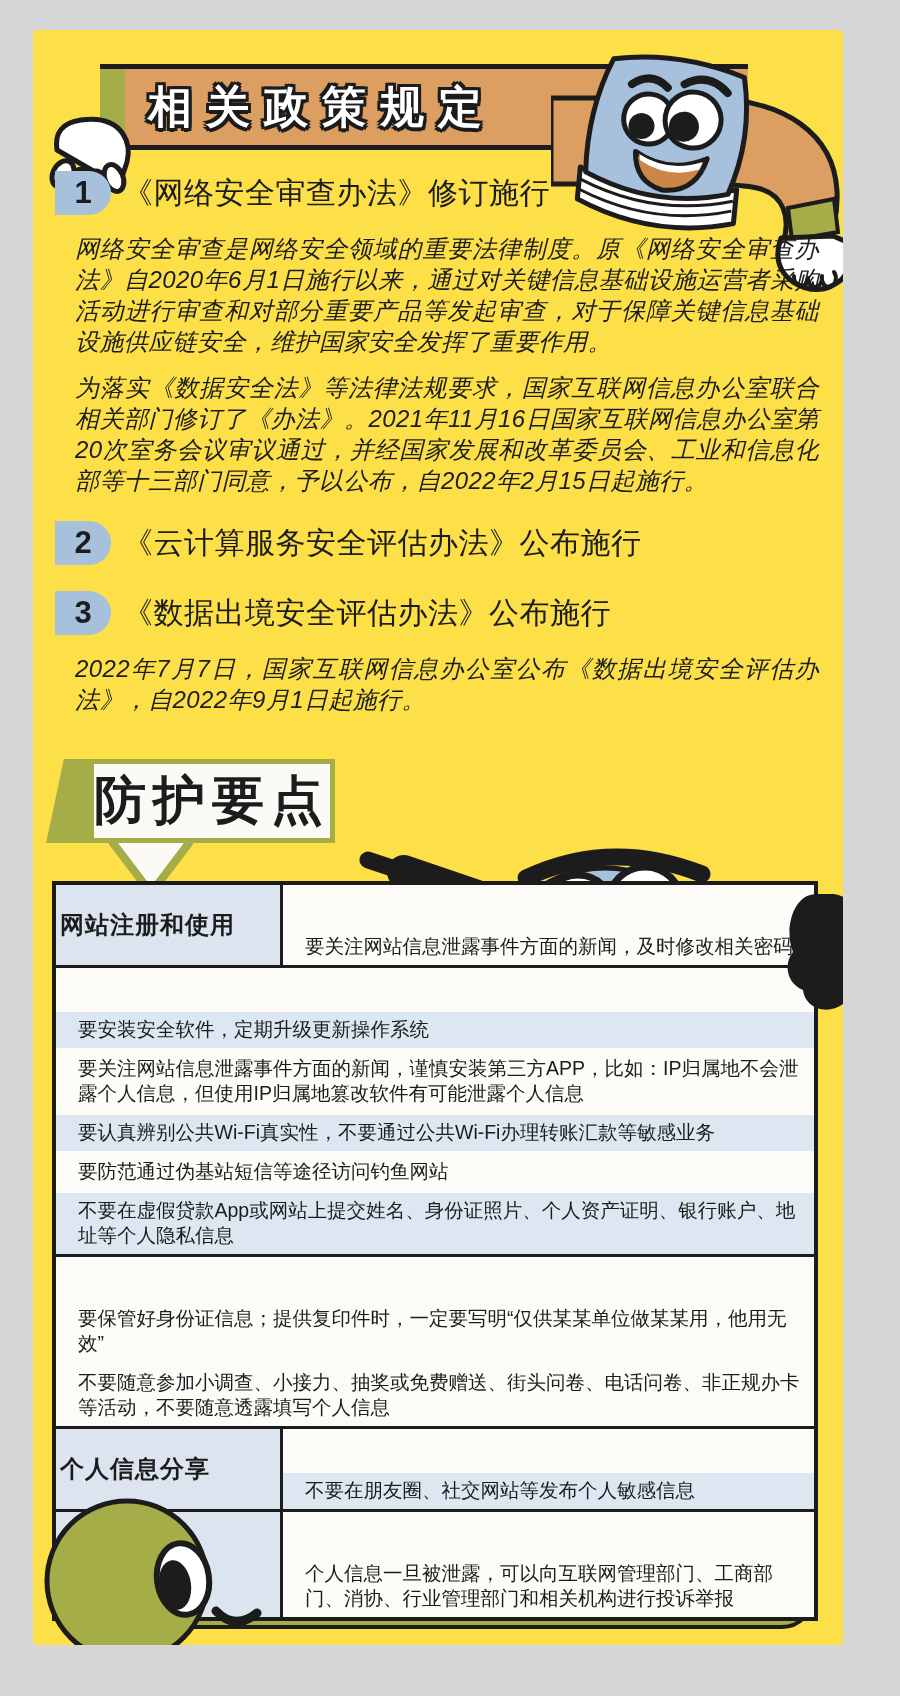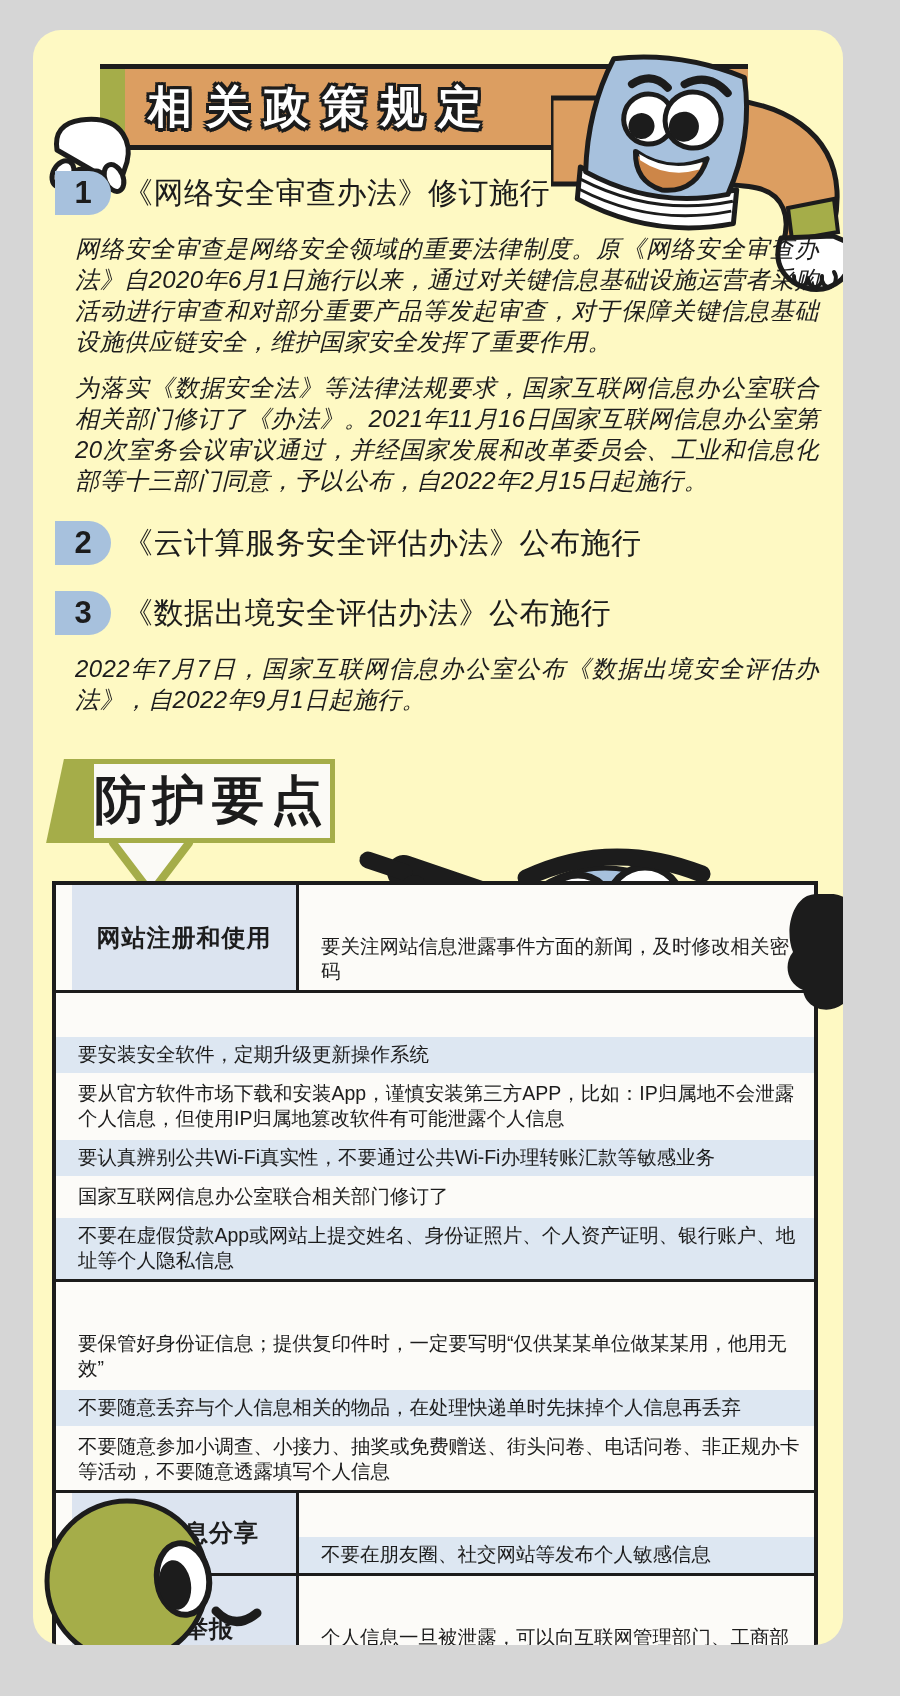--- a/index.html
+++ b/index.html
@@ -1,19 +1,19 @@
 <!DOCTYPE html>
 <html><head>
 <meta charset="utf-8">
 <style>
   html,body{margin:0;padding:0;}
   .page{position:relative;width:900px;height:1696px;background:#d6d6d6;overflow:hidden;
         font-family:"Liberation Sans","DejaVu Sans",sans-serif;color:#1c1c1c;}
-  .card{position:absolute;left:33px;top:30px;width:810px;height:1615px;background:#fef9c3;
-        border-radius:28px;overflow:hidden;}
+  .card{position:absolute;left:33px;top:30px;width:810px;height:1615px;background:#fde047;
+        border-radius:4px;overflow:hidden;}
 
   
   .banner-wrap{position:relative;margin-top:34px;height:86px;}
   .banner-bar{position:absolute;left:67px;top:0;width:648px;height:86px;background:#dc9e61;
               border-top:5px solid #1c1c1c;border-bottom:5px solid #1c1c1c;box-sizing:border-box;}
   .banner-green{position:absolute;left:0;top:0;width:25px;height:100%;background:#a5ad49;}
   .banner-title{position:absolute;left:48px;top:0;height:76px;line-height:76px;margin:0;
                 font-size:44px;font-weight:bold;color:#ffffff;letter-spacing:14px;
                 text-shadow:-3px -3px 0 #1c1c1c,3px -3px 0 #1c1c1c,-3px 3px 0 #1c1c1c,3px 3px 0 #1c1c1c,
                             -3px 0 0 #1c1c1c,3px 0 0 #1c1c1c,0 -3px 0 #1c1c1c,0 4px 0 #1c1c1c;}
@@ -43,21 +43,21 @@
   
   .mascot-mid{position:absolute;left:295px;top:796px;z-index:1;}
   .hand-blob{position:absolute;left:744px;top:864px;z-index:4;}
 
   
   .ptable{position:relative;z-index:3;margin:26px 0 0 19px;width:766px;box-sizing:border-box;
           border:4px solid #1c1c1c;background:#fcfbf8;}
   .trow{display:flex;}
   .trow + .trow{border-top:3px solid #1c1c1c;}
   .tleft{flex:0 0 224px;border-right:3px solid #1c1c1c;background:#dce4f0;
-         display:flex;align-items:center;justify-content:center;margin-left:16px;}
+         display:flex;align-items:center;}
   .tleft span{font-size:24px;font-weight:bold;letter-spacing:1px;padding:10px 4px;}
   .tright{flex:1;display:flex;flex-direction:column;justify-content:center;}
   .tip{padding:5px 14px 6px 22px;font-size:19.5px;line-height:25px;font-weight:500;text-align:left;margin-top:44px;}
   .tip.stripe{background:#dde7f2;}
   .tip + .tip{margin-top:3px;}
   .row-single .tright{min-height:58px;}
 
   
   .footer-banner{position:absolute;left:100px;bottom:16px;width:682px;height:66px;background:#a5ad49;
                  border:4px solid #1c1c1c;border-radius:34px;box-sizing:border-box;z-index:2;
@@ -166,30 +166,29 @@
           <div class="tleft">
             <span>网站注册和使用</span>
           </div>
           <div class="tright">
             <div class="tip">要关注网站信息泄露事件方面的新闻，及时修改相关密码</div>
           </div>
         </div>
         <div class="trow">
           <div class="tright">
             <div class="tip stripe">要安装安全软件，定期升级更新操作系统</div>
-            <div class="tip">要从官方软件市场下载和安装App，谨慎安装第三方APP，比如：IP归属地不会泄露个人信息，但使用IP归属地篡改软件有可能泄露个人信息</div>
+            <div class="tip">要关注网站信息泄露事件方面的新闻，谨慎安装第三方APP，比如：IP归属地不会泄露个人信息，但使用IP归属地篡改软件有可能泄露个人信息</div>
             <div class="tip stripe">要认真辨别公共Wi-Fi真实性，不要通过公共Wi-Fi办理转账汇款等敏感业务</div>
-            <div class="tip">国家互联网信息办公室联合相关部门修订了</div>
+            <div class="tip">要防范通过伪基站短信等途径访问钓鱼网站</div>
             <div class="tip stripe">不要在虚假贷款App或网站上提交姓名、身份证照片、个人资产证明、银行账户、地址等个人隐私信息</div>
           </div>
         </div>
         <div class="trow">
           <div class="tright">
             <div class="tip">要保管好身份证信息；提供复印件时，一定要写明“仅供某某单位做某某用，他用无效”</div>
-            <div class="tip stripe">不要随意丢弃与个人信息相关的物品，在处理快递单时先抹掉个人信息再丢弃</div>
             <div class="tip">不要随意参加小调查、小接力、抽奖或免费赠送、街头问卷、电话问卷、非正规办卡等活动，不要随意透露填写个人信息</div>
           </div>
         </div>
         <div class="trow row-single">
           <div class="tleft">
             <span>个人信息分享</span>
           </div>
           <div class="tright">
             <div class="tip stripe">不要在朋友圈、社交网站等发布个人敏感信息</div>
           </div>

